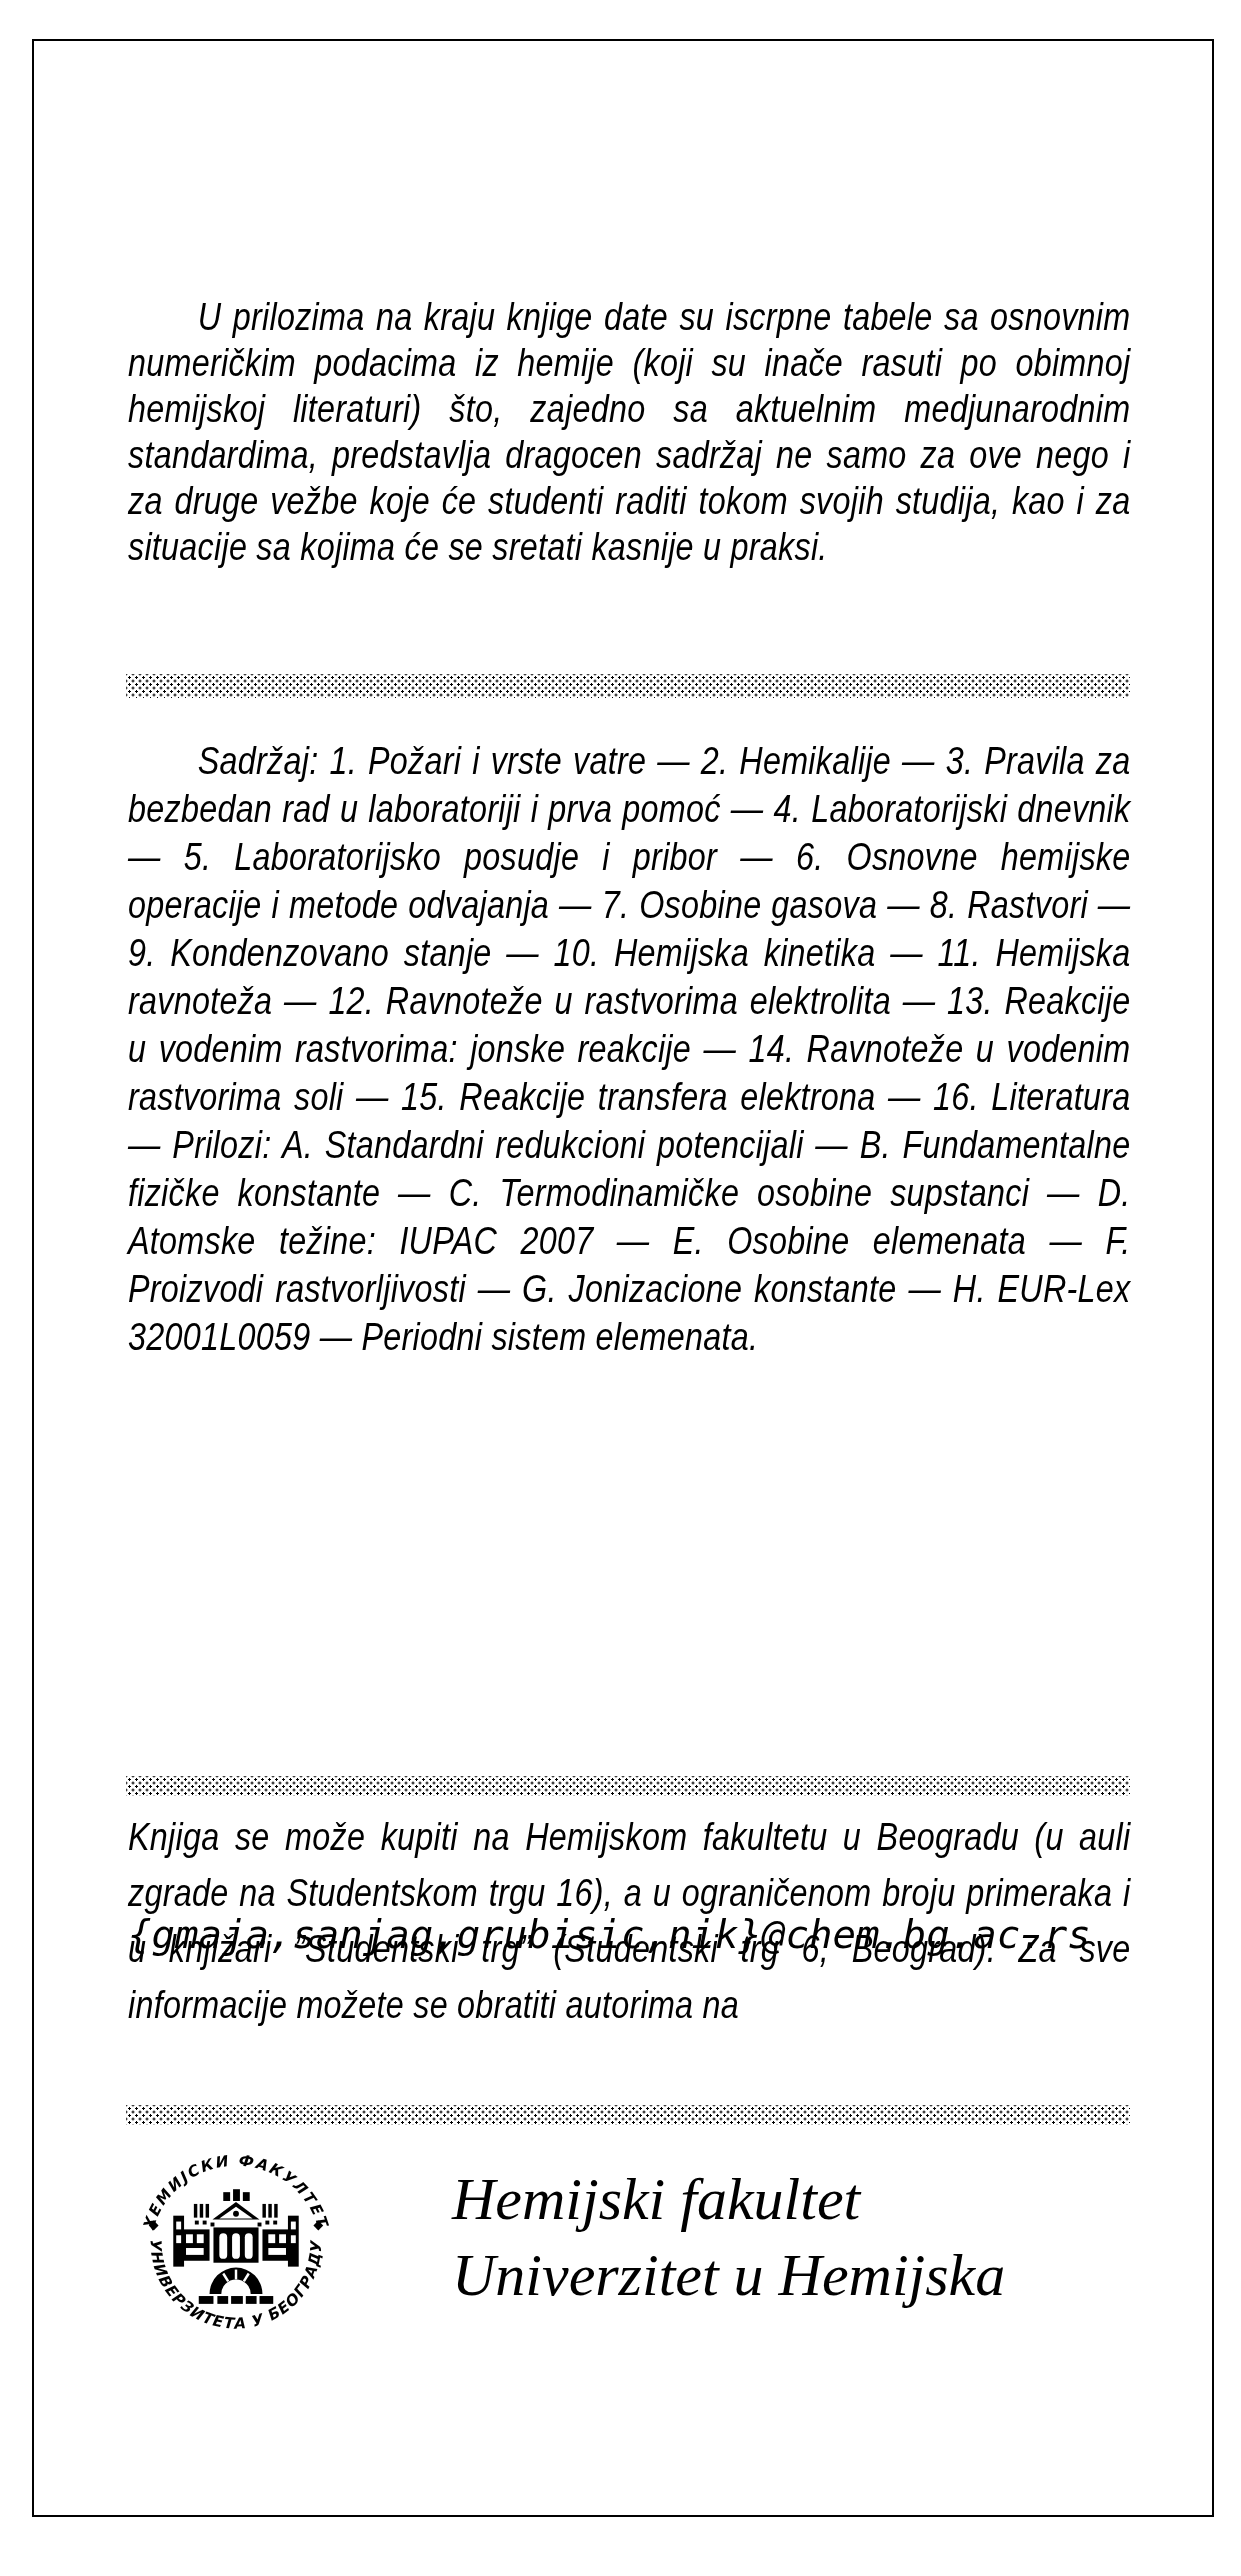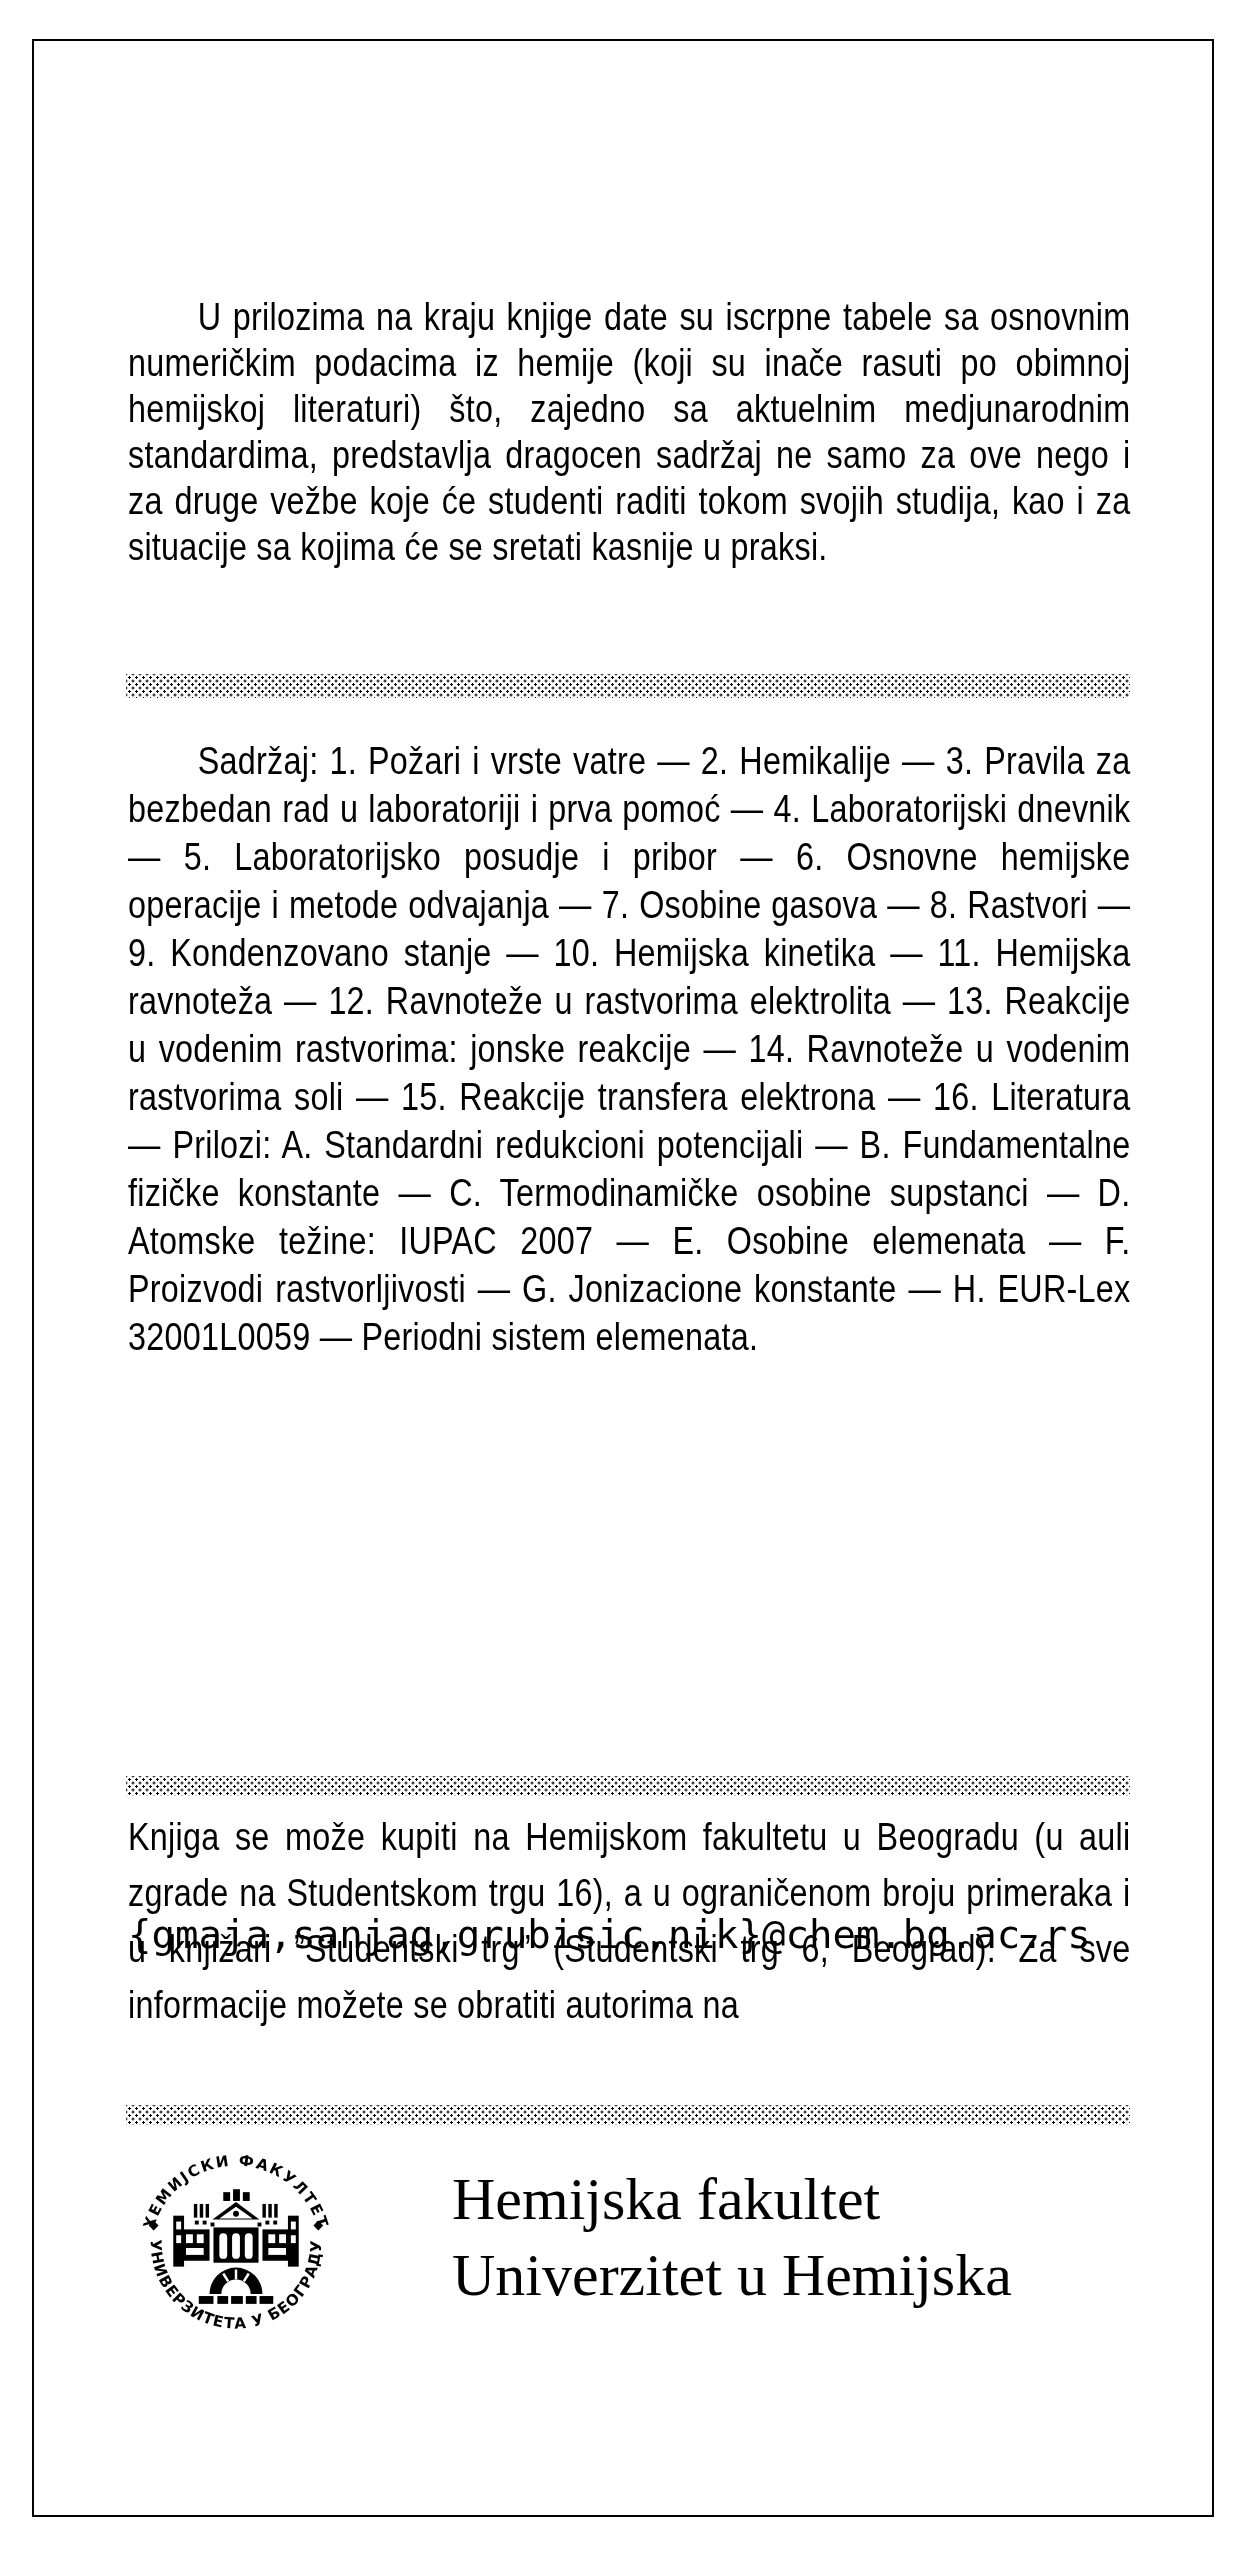--- a/index.html
+++ b/index.html
@@ -3,20 +3,21 @@
 <meta charset="utf-8">
 <style>
   html,body{margin:0;padding:0;background:#ffffff;}
   .page{
     position:relative;
     width:1242px;height:2576px;
     background:#ffffff;
     font-family:"Liberation Sans",sans-serif;
     color:#000;
     overflow:hidden;
+    font-style:italic;
   }
   .frame{
     position:absolute;left:32px;top:39px;
     width:1182px;height:2478px;
     border:2px solid #000;
     box-sizing:border-box;
   }
   .condensed{
     position:absolute;
     width:1178px;
@@ -142,17 +143,17 @@
 
       <rect x="62" y="148" width="15" height="8" fill="#000"></rect>
       <rect x="81" y="148" width="11" height="8" fill="#000"></rect>
       <rect x="95" y="148" width="12" height="8" fill="#000"></rect>
       <rect x="110" y="148" width="11" height="8" fill="#000"></rect>
       <rect x="124" y="148" width="14" height="8" fill="#000"></rect>
     </g>
   </svg>
 
   <div class="inst">
-    <div>Hemijska fakultet</div>
+    <div>Hemijski fakultet</div>
     <div>Univerzitet u Hemijska</div>
   </div>
 </div>
 
 
 </body></html>

